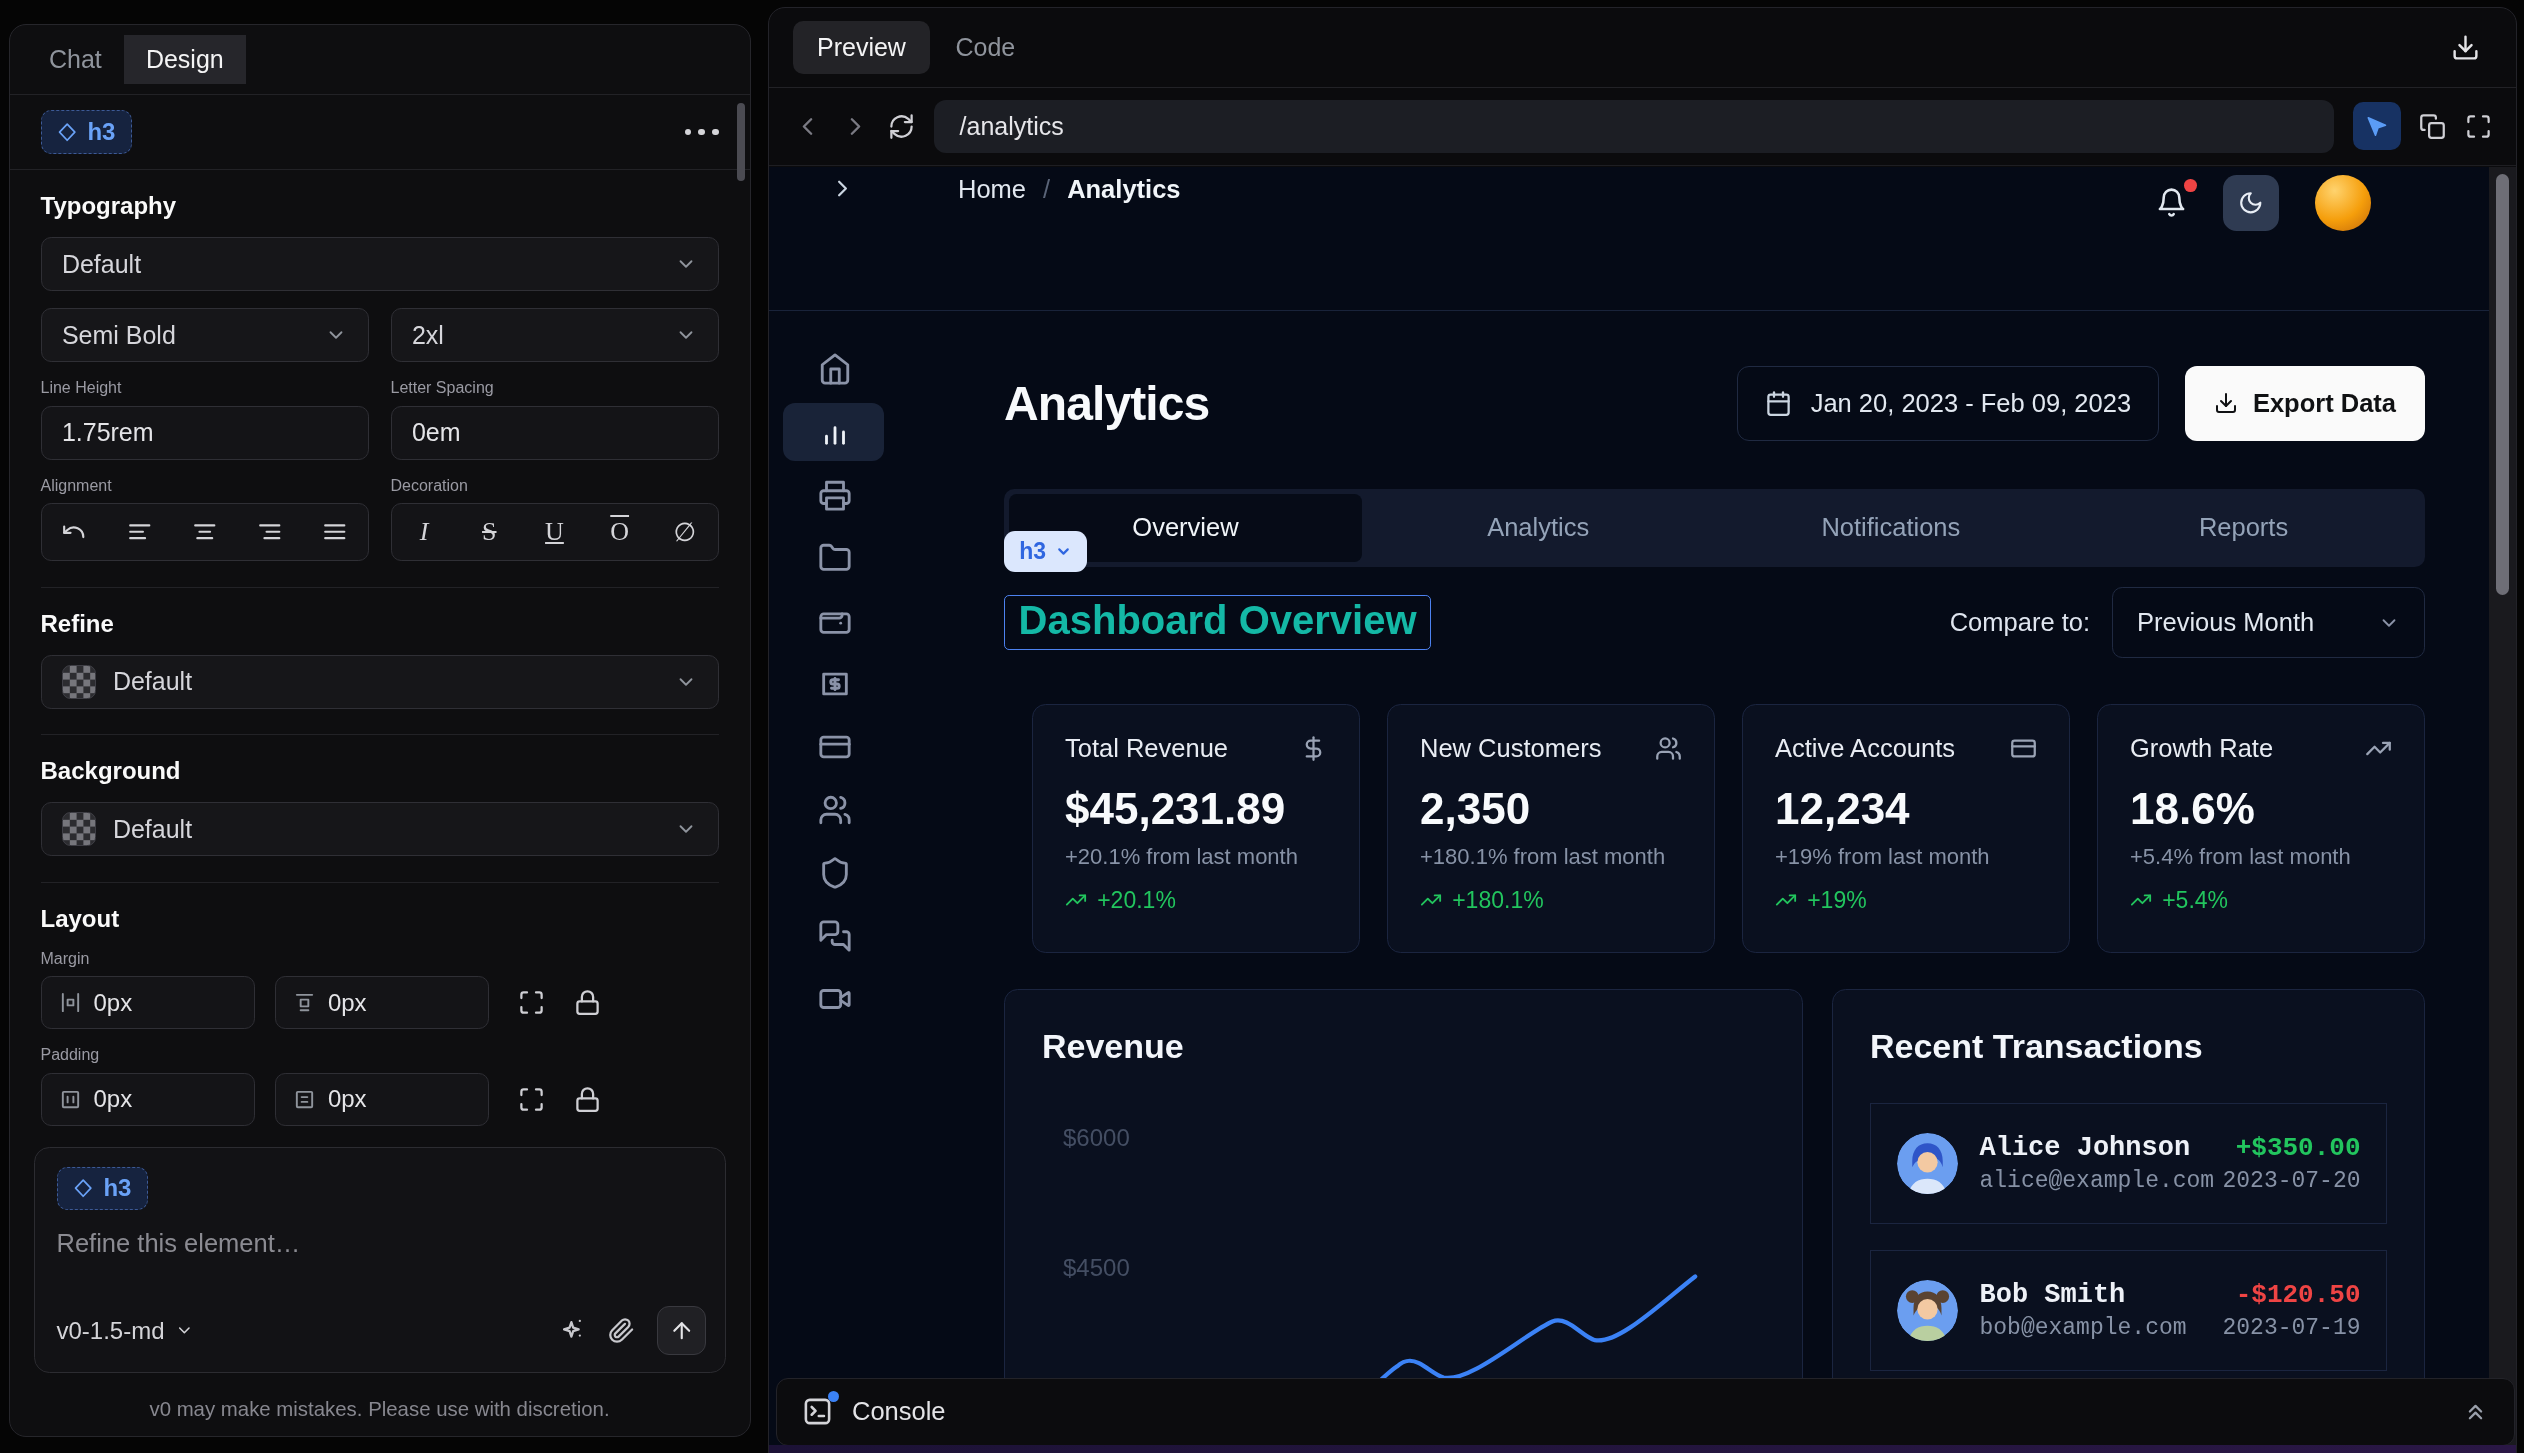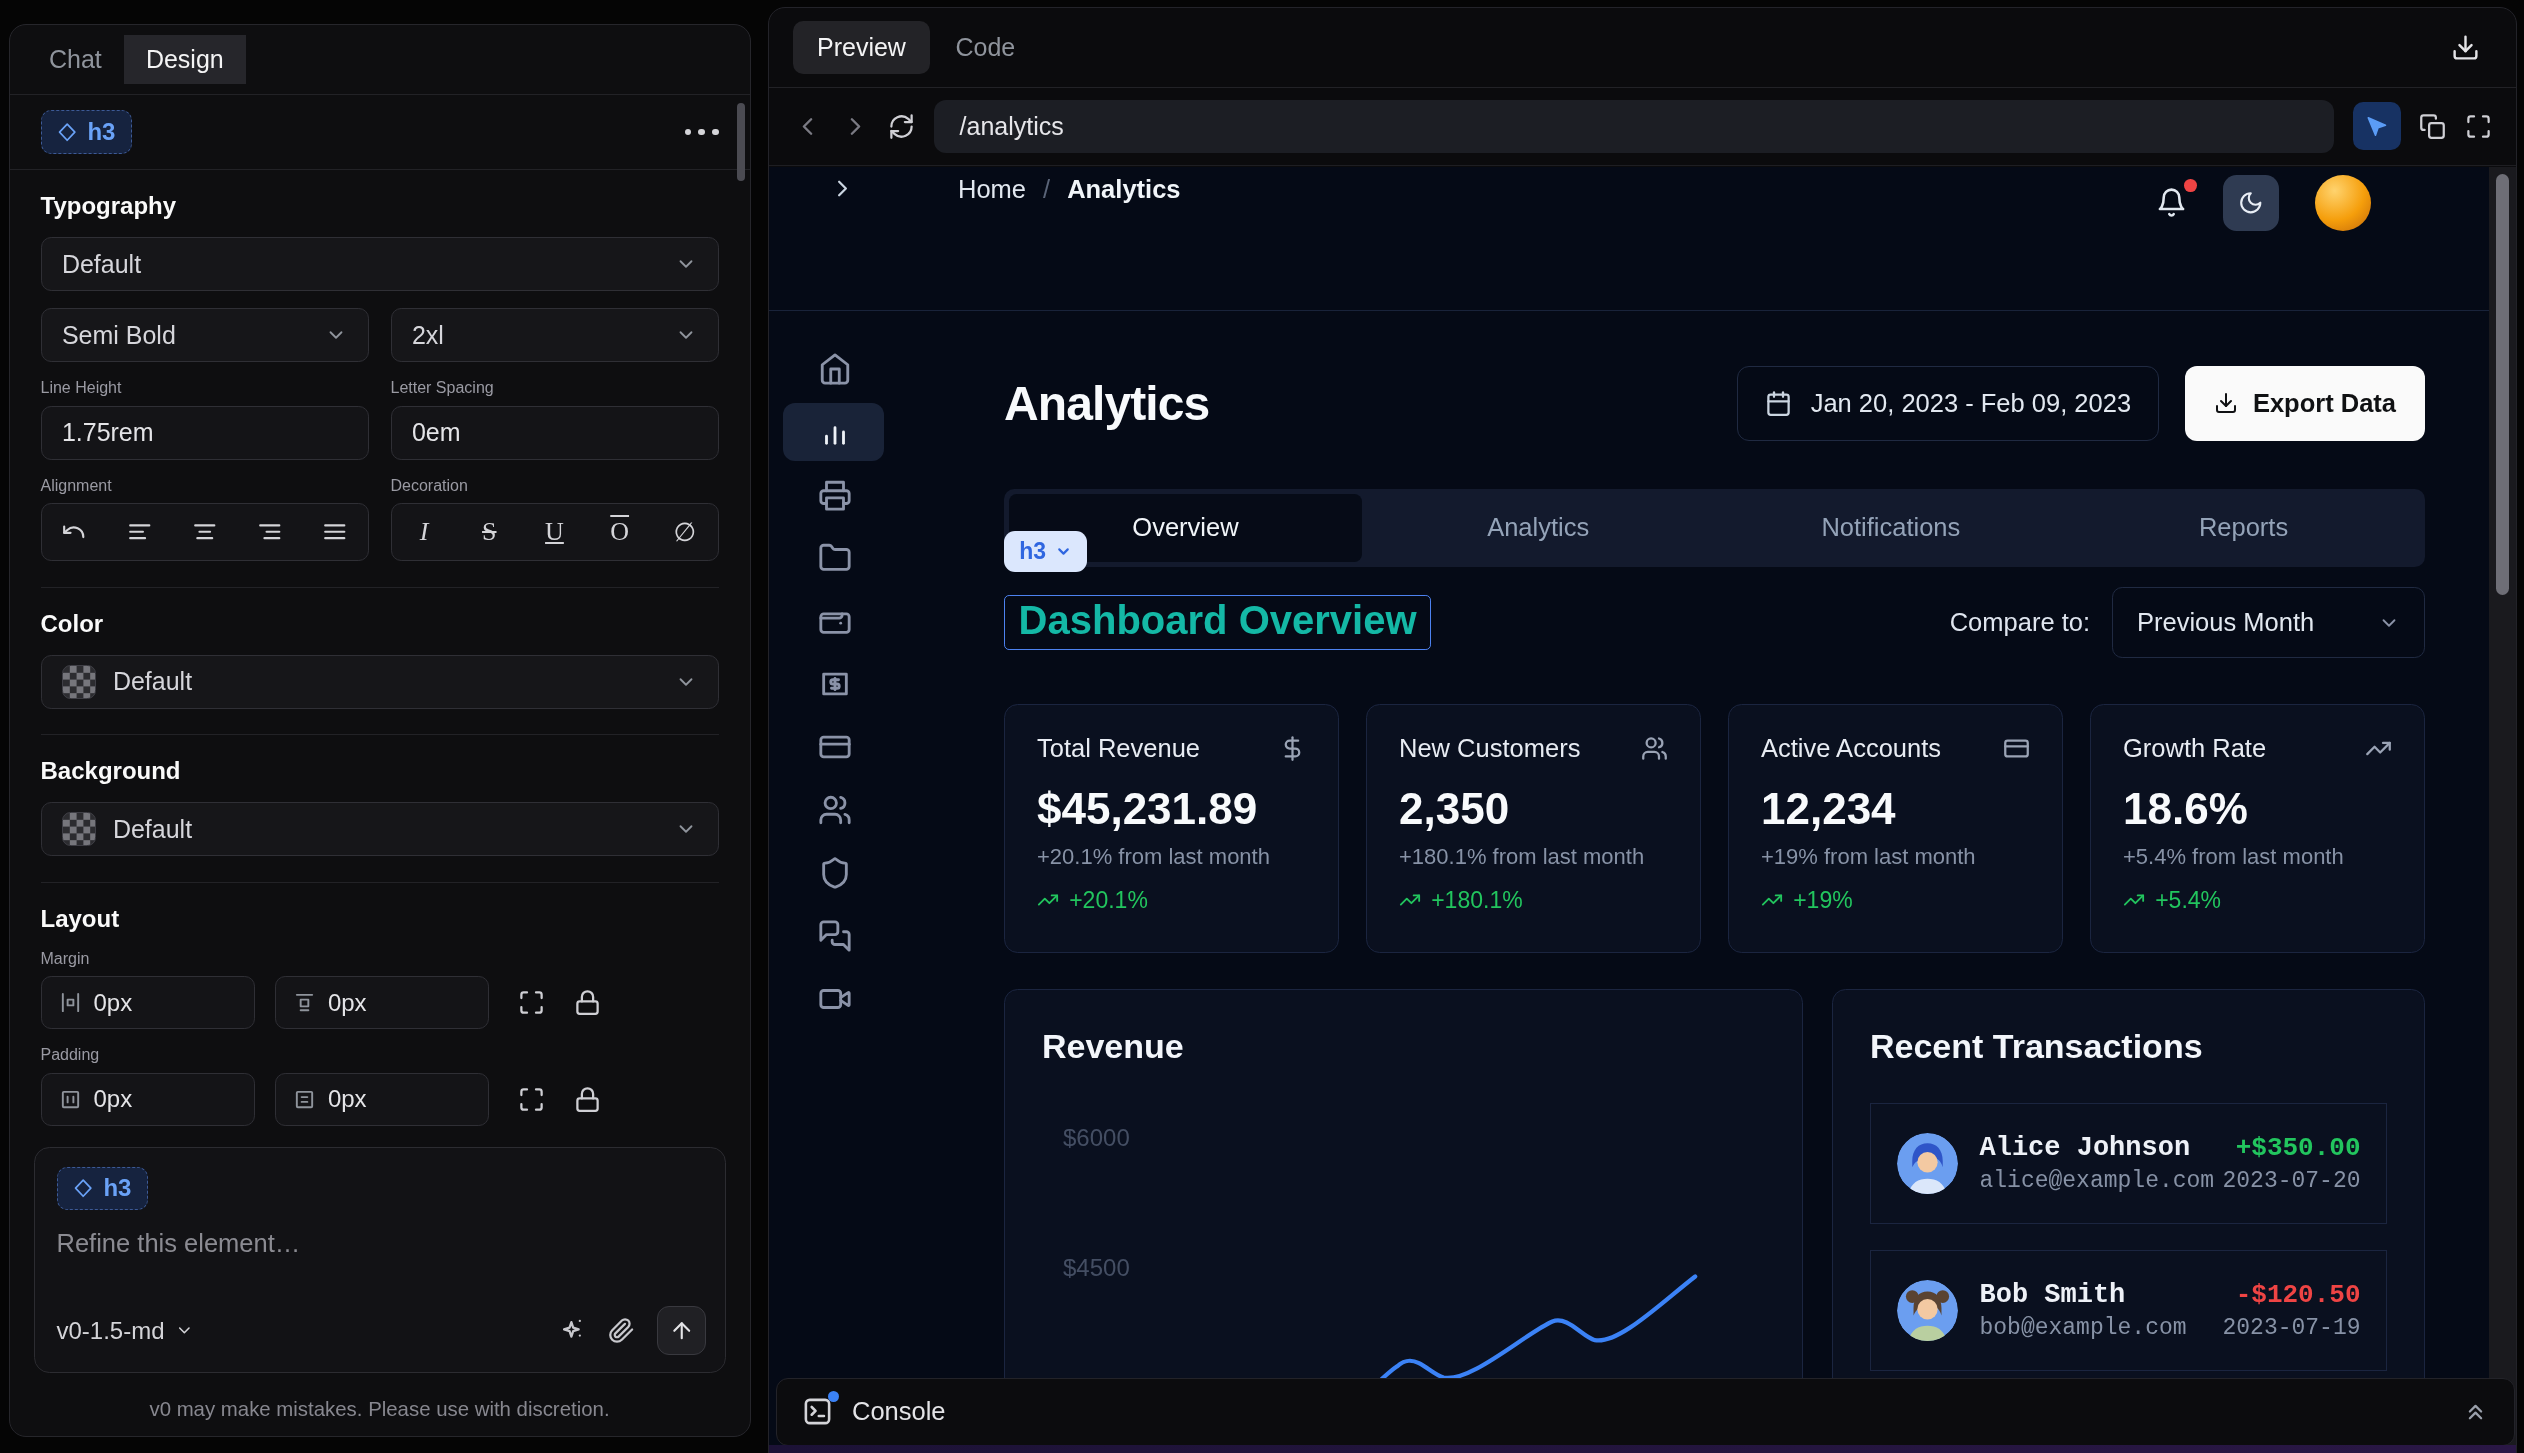--- a/index.html
+++ b/index.html
@@ -85,21 +85,21 @@
   .dtab { flex:1; display:flex; align-items:center; justify-content:center; color:#94a3b8; font-size:25.5px; cursor:pointer; border-radius:7.7px; }
   .dtab.active { background:#060b17; color:#f1f5f9; font-weight:500; }
   .sel-row { margin-top:20.4px; position:relative; display:flex; align-items:center; justify-content:space-between; }
   .h3pill { position:absolute; top:-56px; left:0; background:#dbe7fd; border-radius:11px; padding:6.8px 15.3px; display:flex; align-items:center; gap:8.5px; color:#2f66e0; font-size:23px; font-weight:700; z-index:3; cursor:pointer; }
   .headbox { display:inline-block; border:1.7px solid #4d82f0; border-radius:5.1px; padding:1.7px 13.6px 6.8px; font-size:40px; font-weight:600; color:#14b8a6; }
   .compare { display:flex; align-items:center; gap:22px; }
   .compare .clabel { color:#dfe5ef; font-size:25.5px; font-weight:500; }
   .csel { width:313px; height:71px; border:0.9px solid #202a42; border-radius:10.2px; display:flex; align-items:center; justify-content:space-between; padding:0 24px; color:#e2e8f0; font-size:25.5px; cursor:pointer; }
   .csel .chev { color:#8b93a8; }
 
-  .stats { margin-top:46px; display:grid; grid-template-columns:repeat(4,1fr); gap:27px; }
+  .stats { margin-top:46px; display:grid; grid-template-columns:repeat(4,1fr); gap:27px;margin-left:28px; }
   .scard { background:#0a101f; border:0.9px solid #1b2540; border-radius:13.6px; padding:29px 32px; height:249px; }
   .sc-top { display:flex; align-items:center; justify-content:space-between; color:#e8ecf3; font-size:25.5px; font-weight:500; }
   .sc-top .sic2 { color:#9aa3b5; }
   .sc-val { margin-top:20.4px; font-size:44px; font-weight:700; color:#f8fafc; }
   .sc-chg { margin-top:10.2px; font-size:22px; color:#8792a6; }
   .sc-trend { margin-top:17px; font-size:23px; color:#22c55e; display:flex; align-items:center; gap:10.2px; }
 
   .brow { margin-top:36px; display:flex; gap:29px; align-items:flex-start; }
   .bigcard { background:#0a101f; border:0.9px solid #1b2540; border-radius:13.6px; position:relative; overflow:hidden; height:510px; }
   .revcard { width:799px; padding:37px; }
@@ -228,21 +228,21 @@
       <div class="toolbar">
         <span class="tbi deco-g" style="font-style:italic">I</span>
         <span class="tbi deco-g" style="text-decoration:line-through">S</span>
         <span class="tbi deco-g" style="text-decoration:underline">U</span>
         <span class="tbi deco-g" style="text-decoration:overline">O</span>
         <span class="tbi deco-g">∅</span>
       </div>
     </div>
 
     <div class="hr"></div>
-    <div class="sec-title">Color</div>
+    <div class="sec-title">Refine</div>
     <div class="sel">
       <span class="sel-left">
         <span class="swatch"></span>
         <span>Default</span>
       </span>
       <svg class="ic chev" width="22" height="22" viewBox="0 0 24 24">
           <path d="m6 9 6 6 6-6"></path>
         </svg>
     </div>
 

